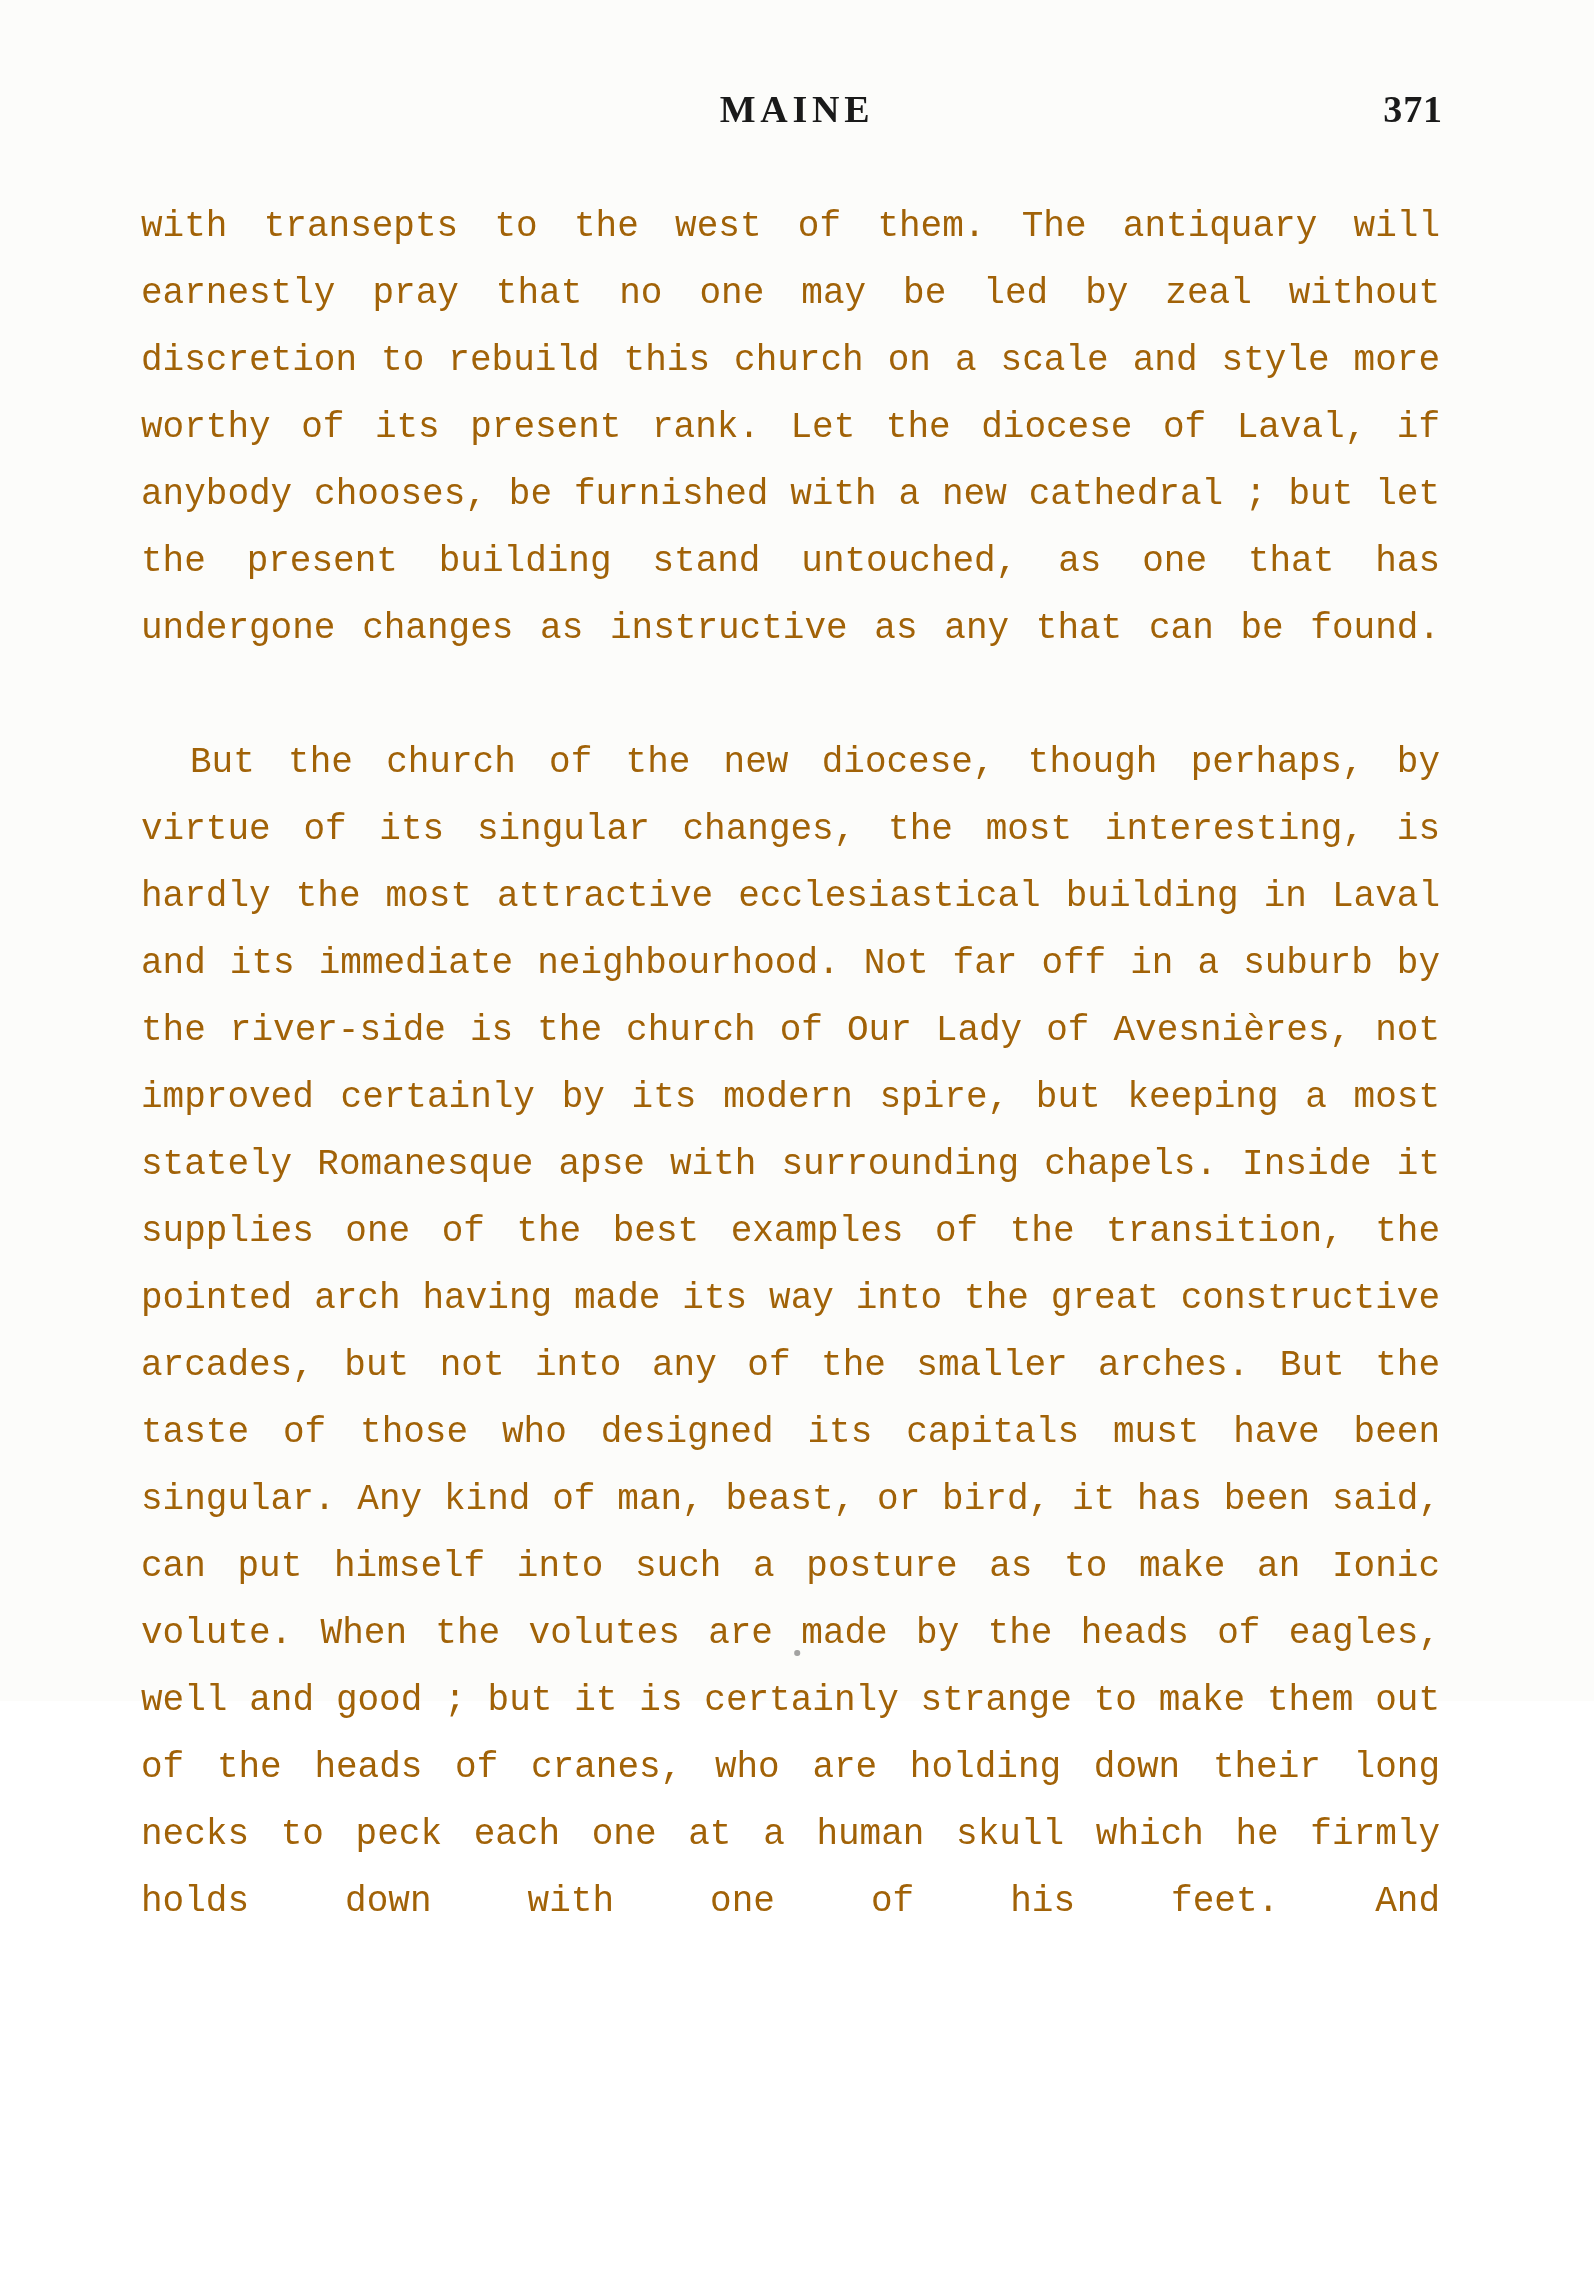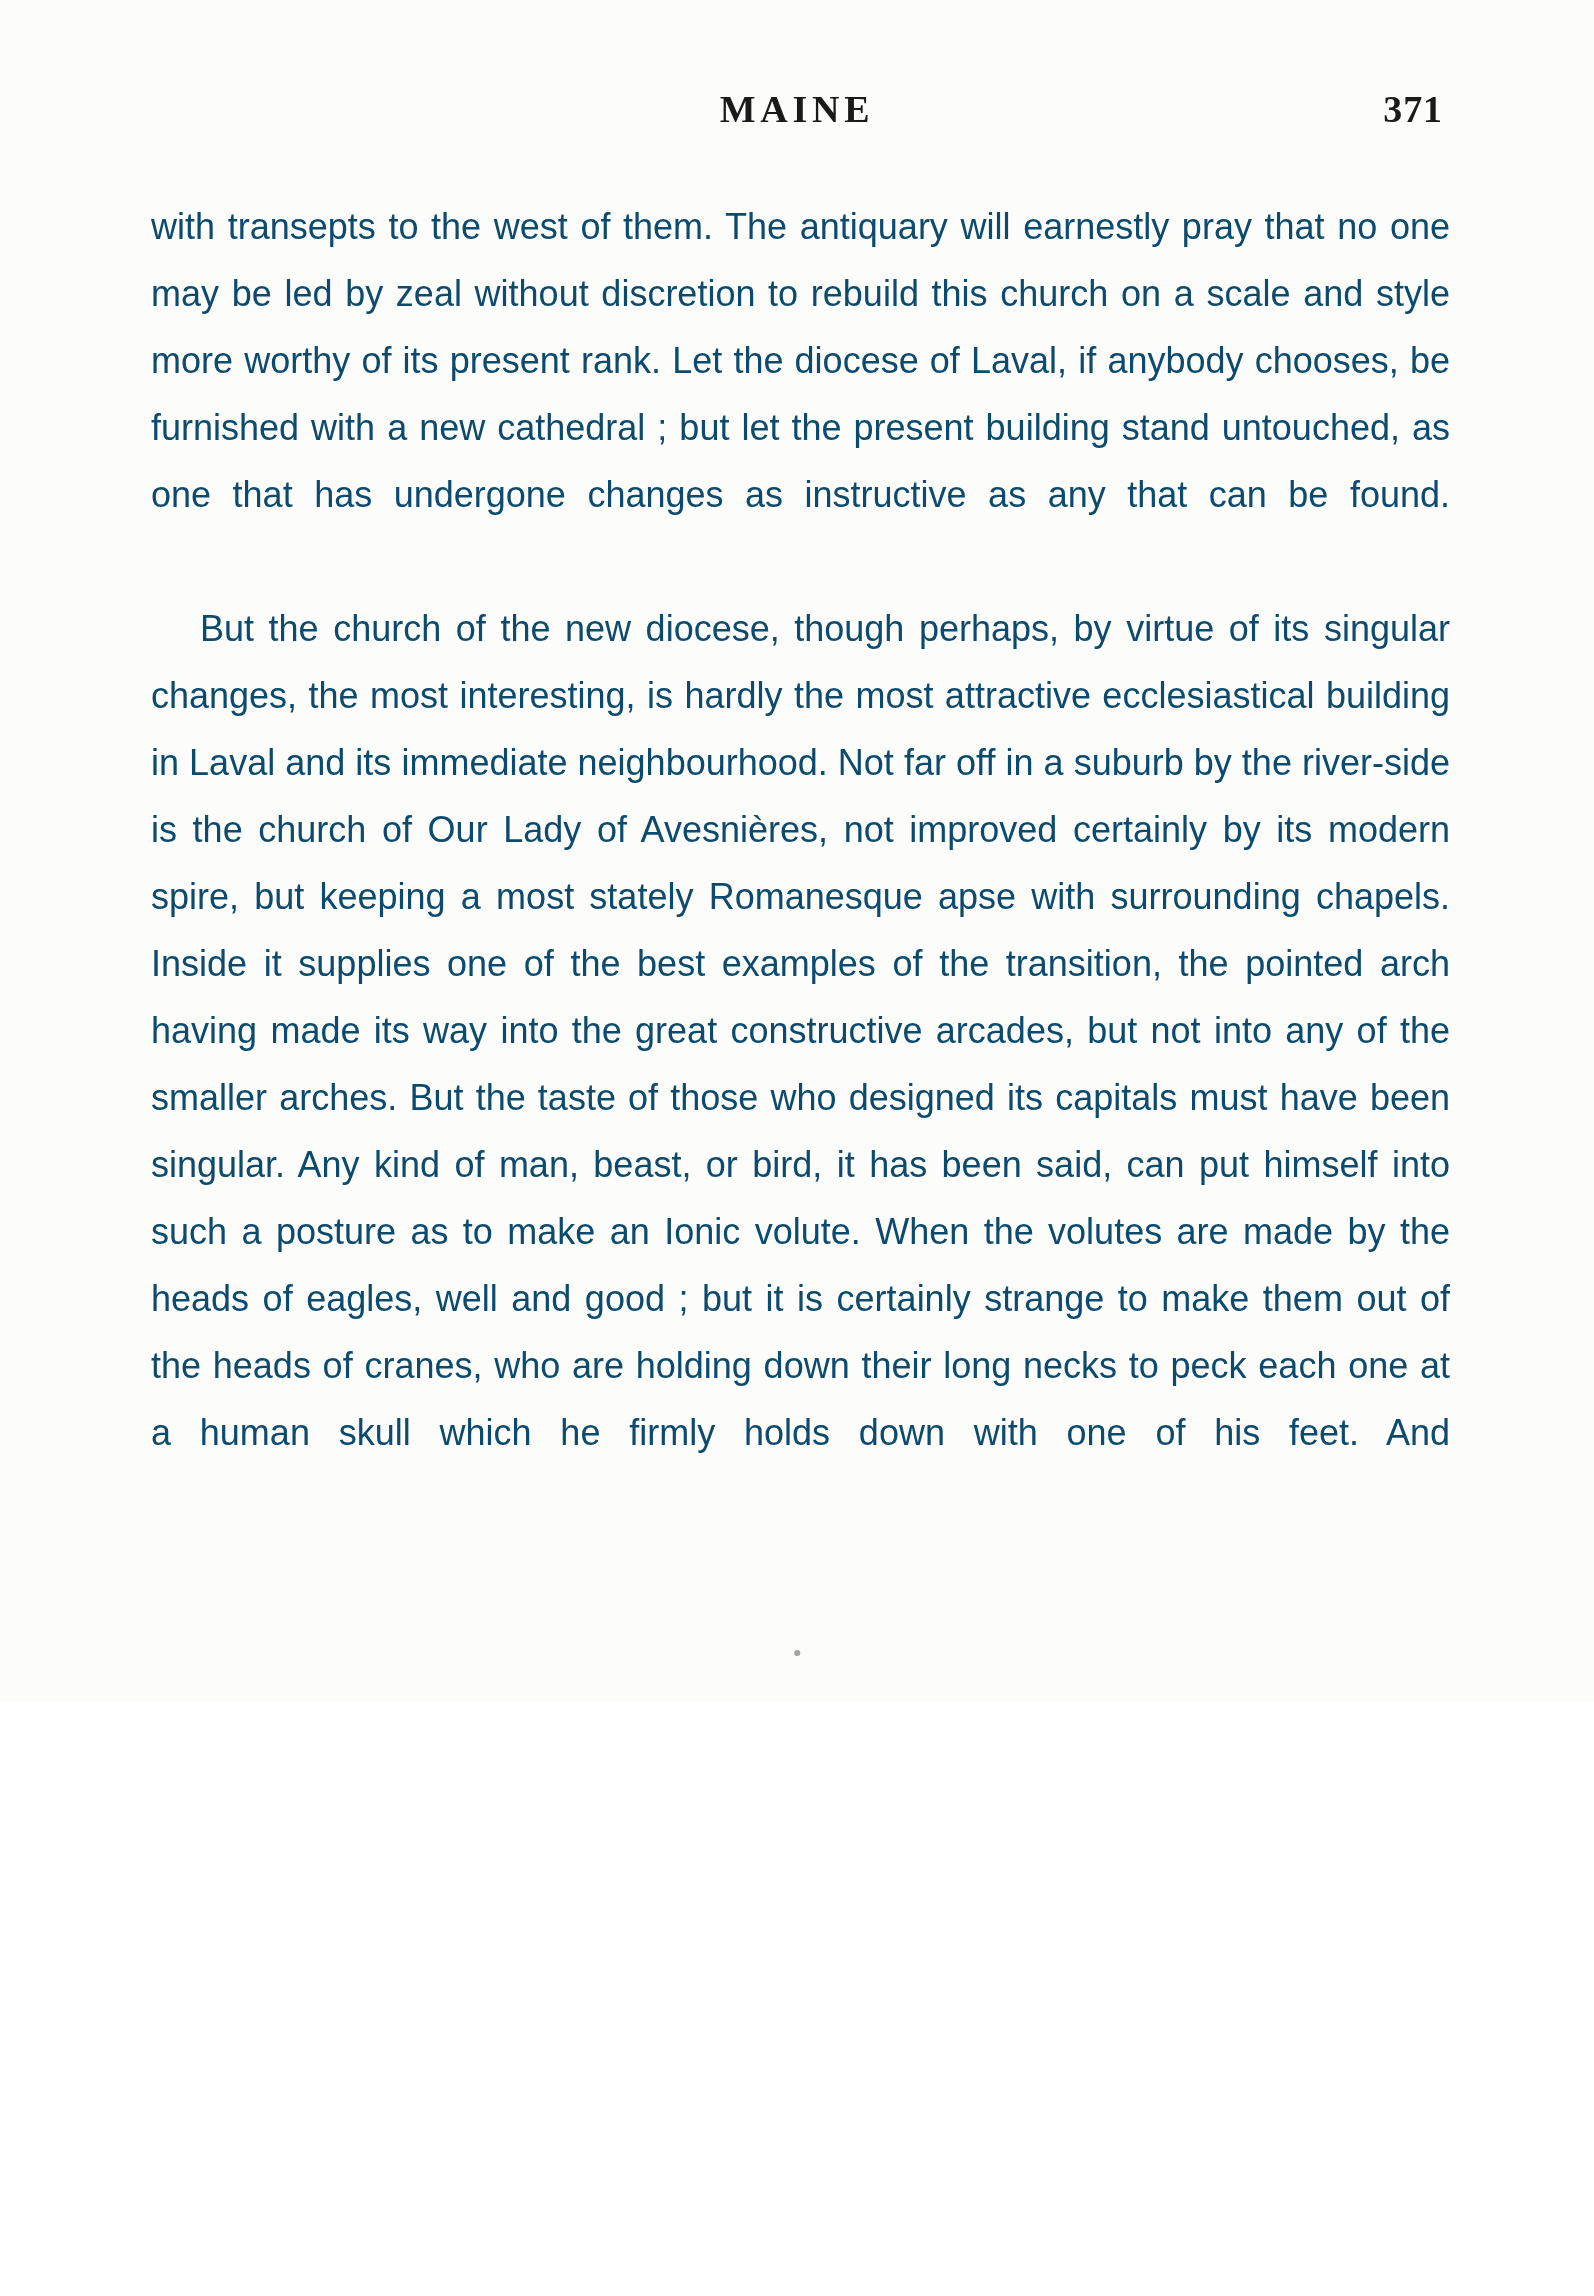--- a/index.html
+++ b/index.html
@@ -42,28 +42,28 @@
     position: absolute;
     right: 0;
     top: 0;
     font-size: 38px;
     font-weight: 700;
     letter-spacing: 0.9px;
   }
   .body-text {
     position: absolute;
     top: 193px;
-    left: 151px;
+    left: 141px;
     width: 1299px;
     font-size: 36px;
     line-height: 67px;
     text-align: justify;
     text-justify: inter-word;
-    font-family: Liberation Sans, sans-serif;
-    color: #0c4a6e;
+    font-family: Liberation Mono, monospace;
+    color: #a16207;
   }
   .para {
     margin: 0;
     text-align: justify;
   }
   .para + .para {
     text-indent: 49px;
   }
   
   .para:after {

